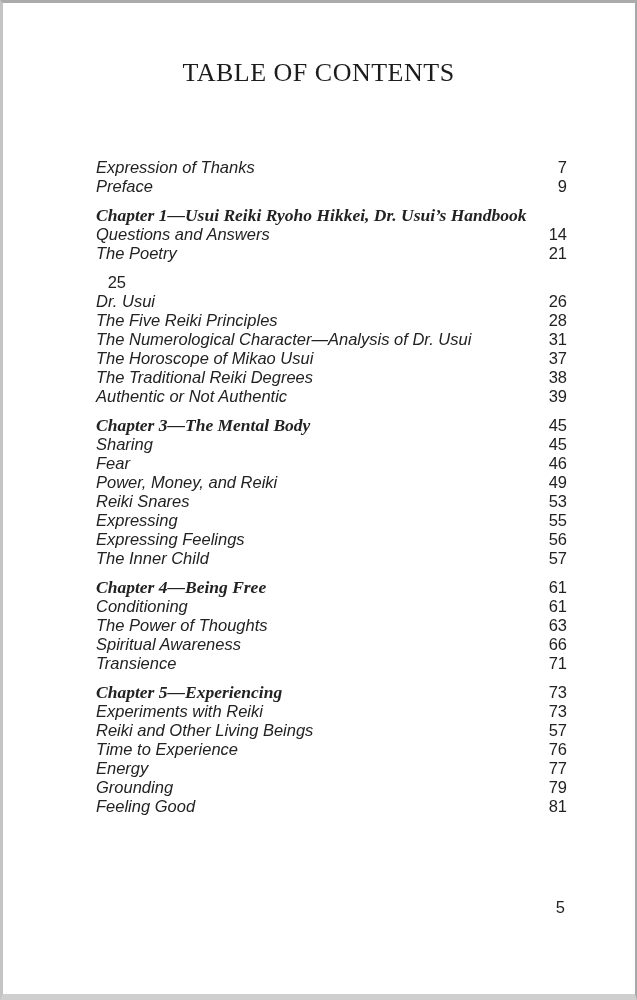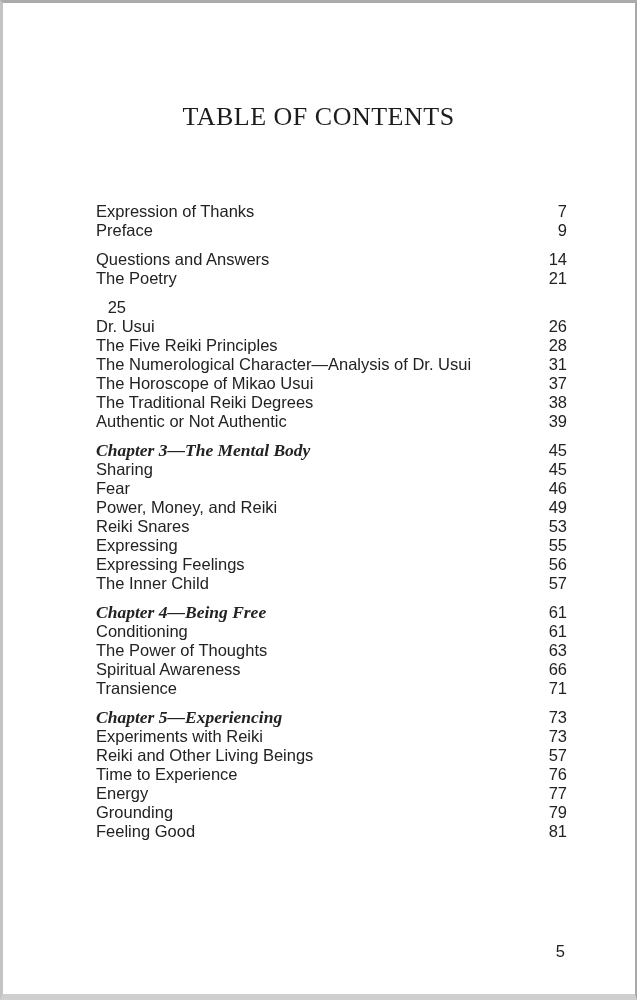--- a/index.html
+++ b/index.html
@@ -17,21 +17,20 @@
     border-left: 3px solid #c4c4c4;
     border-right: 2px solid #a8a8a8;
     border-bottom: 6px solid #cfcfcf;
     pointer-events: none;
     box-sizing: border-box;
   }
   .page {
     position: absolute;
     inset: 0;
     color: #1f1f1f;
-    margin-top: 44px;
   }
   .page-title {
     position: absolute;
     top: 58px;
     left: 0;
     right: 0;
     margin: 0;
     text-align: center;
     font-family: "Liberation Serif", serif;
     font-weight: normal;
@@ -52,20 +51,21 @@
     display: flex;
     justify-content: space-between;
     align-items: baseline;
     line-height: 19px;
     font-family: "Liberation Sans", sans-serif;
     font-size: 16.5px;
     color: #222222;
   }
   .toc-label {
     white-space: nowrap;
+    font-style: italic;
   }
   .toc-page {
     font-family: "Liberation Sans", sans-serif;
     font-style: normal;
     font-weight: normal;
     text-align: right;
     min-width: 30px;
   }
   .toc-row.chapter .toc-label,
   .toc-row.chapter-indent .toc-label {
@@ -97,20 +97,24 @@
         <div class="toc-row normal">
     <span class="toc-label">Expression of Thanks</span>
     <span class="toc-page">7</span>
   </div>
         <div class="toc-row normal">
     <span class="toc-label">Preface</span>
     <span class="toc-page">9</span>
   </div>
       </div>
       <div class="toc-group">
+        <div class="toc-row chapter">
+    <span class="toc-label">Chapter 1—Usui Reiki Ryoho Hikkei, Dr. Usui’s Handbook</span>
+    <span class="toc-page"></span>
+  </div>
         <div class="toc-row normal">
     <span class="toc-label">Questions and Answers</span>
     <span class="toc-page">14</span>
   </div>
         <div class="toc-row normal">
     <span class="toc-label">The Poetry</span>
     <span class="toc-page">21</span>
   </div>
       </div>
       <div class="toc-group">

